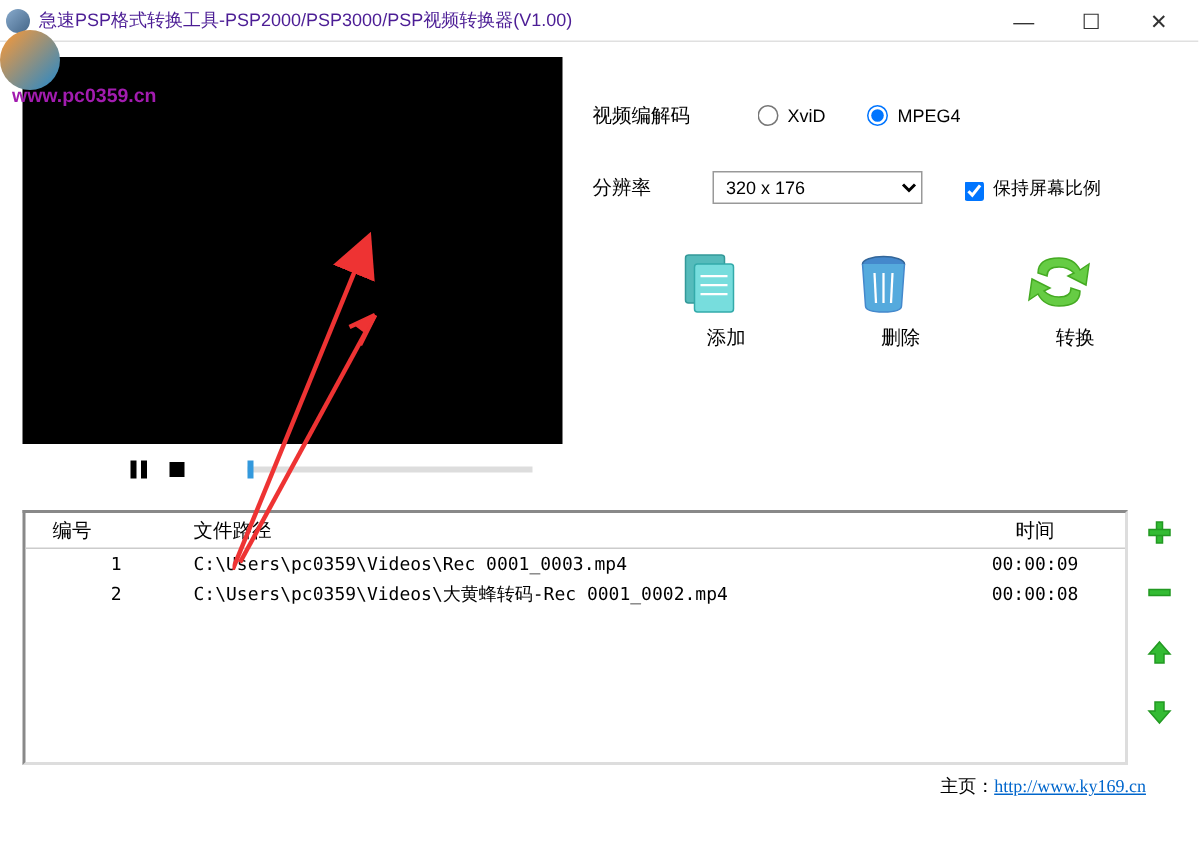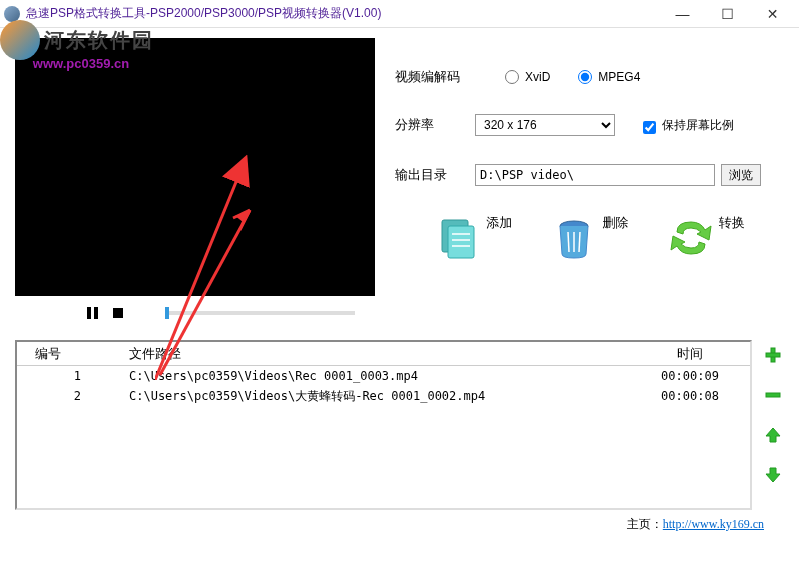--- a/index.html
+++ b/index.html
@@ -36,21 +36,21 @@
     .setting-label { width: 80px; font-size: 13px; }
     .radio-group { display: flex; gap: 28px; margin-left: 30px; }
     .radio-item { display: flex; align-items: center; gap: 6px; }
     .radio-item input[type="radio"] { width: 14px; height: 14px; }
     .res-select { width: 140px; height: 22px; border: 1px solid #999; background: #fff; font-size: 12px; padding: 0 4px; }
     .checkbox-item { display: flex; align-items: flex-end; gap: 6px; margin-left: 28px; }
     .output-input { width: 240px; height: 22px; border: 1px solid #999; padding: 0 4px; font-size: 12px; font-family: SimSun, monospace; }
     .browse-btn { width: 40px; height: 22px; margin-left: 6px; border: 1px solid #999; background: #f0f0f0; font-size: 12px; cursor: pointer; }
     
     .action-buttons { display: flex; justify-content: space-around; margin-top: 10px; padding: 0 20px; }
-    .action-btn { display: flex; flex-direction: row; align-items: flex-start; gap: 4px; cursor: pointer; }
+    .action-btn { display: flex; flex-direction: column; align-items: flex-end; gap: 4px; cursor: pointer; }
     .action-icon { width: 48px; height: 48px; }
     .action-label { font-size: 13px; }
     
     .file-list-section { margin-top: 20px; display: flex; gap: 10px; }
     .file-list { flex: 1; border: 2px inset #ddd; background: #fff; height: 170px; }
     .list-header { display: flex; height: 24px; align-items: center; border-bottom: 1px solid #ccc; font-size: 13px; justify-content: center; }
     .col-num { width: 80px; padding-left: 18px; }
     .col-path { flex: 1; margin-left: 32px; }
     .col-time { width: 120px; text-align: center; }
     .list-row { display: flex; height: 20px; align-items: center; font-family: SimSun, monospace; font-size: 12px; }
@@ -73,21 +73,20 @@
   <div class="titlebar-btns">
     <div class="titlebar-btn">—</div>
     <div class="titlebar-btn">☐</div>
     <div class="titlebar-btn">✕</div>
   </div>
 </div>
 
 <div class="watermark">
   <div class="watermark-logo">
     <div class="watermark-circle"></div>
-    <div class="watermark-text">河东软件园</div>
   </div>
   <div class="watermark-url">www.pc0359.cn</div>
 </div>
 
 <div class="content">
   <div class="top-section">
     <div class="video-area">
       <div class="video-preview"></div>
       <div class="player-controls">
         <div class="ctrl-btn">
@@ -124,25 +123,20 @@
         <div class="setting-label">分辨率</div>
         <select class="res-select">
           <option>320 x 176</option>
         </select>
         <label class="checkbox-item">
           <input type="checkbox" checked="" style="">
           <span>保持屏幕比例</span>
         </label>
       </div>
 
-      <div class="setting-row">
-        <div class="setting-label">输出目录</div>
-        <input class="output-input" type="text" value="D:\PSP video\" style="">
-        <button class="browse-btn">浏览</button>
-      </div>
 
       <div class="action-buttons">
         <div class="action-btn">
           <svg class="action-icon" viewBox="0 0 48 48">
             <rect x="8" y="6" width="26" height="32" rx="2" fill="#5bb" stroke="#399" stroke-width="1"></rect>
             <rect x="14" y="12" width="26" height="32" rx="2" fill="#7dd" stroke="#3aa" stroke-width="1"></rect>
             <line x1="18" y1="20" x2="36" y2="20" stroke="#fff" stroke-width="1.5"></line>
             <line x1="18" y1="26" x2="36" y2="26" stroke="#fff" stroke-width="1.5"></line>
             <line x1="18" y1="32" x2="36" y2="32" stroke="#fff" stroke-width="1.5"></line>
           </svg>

